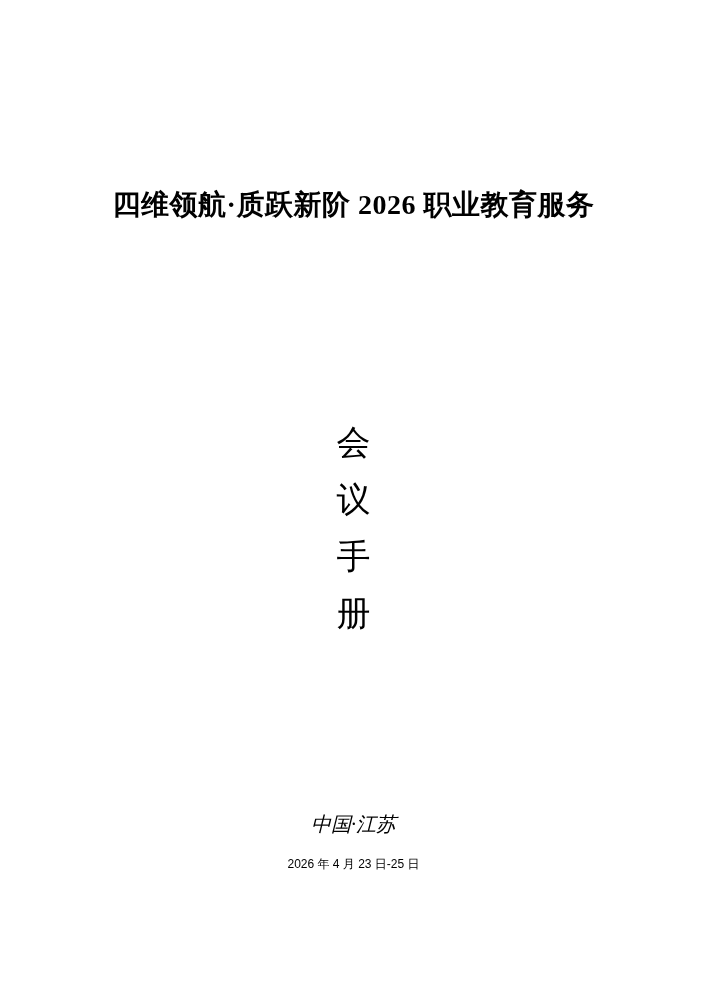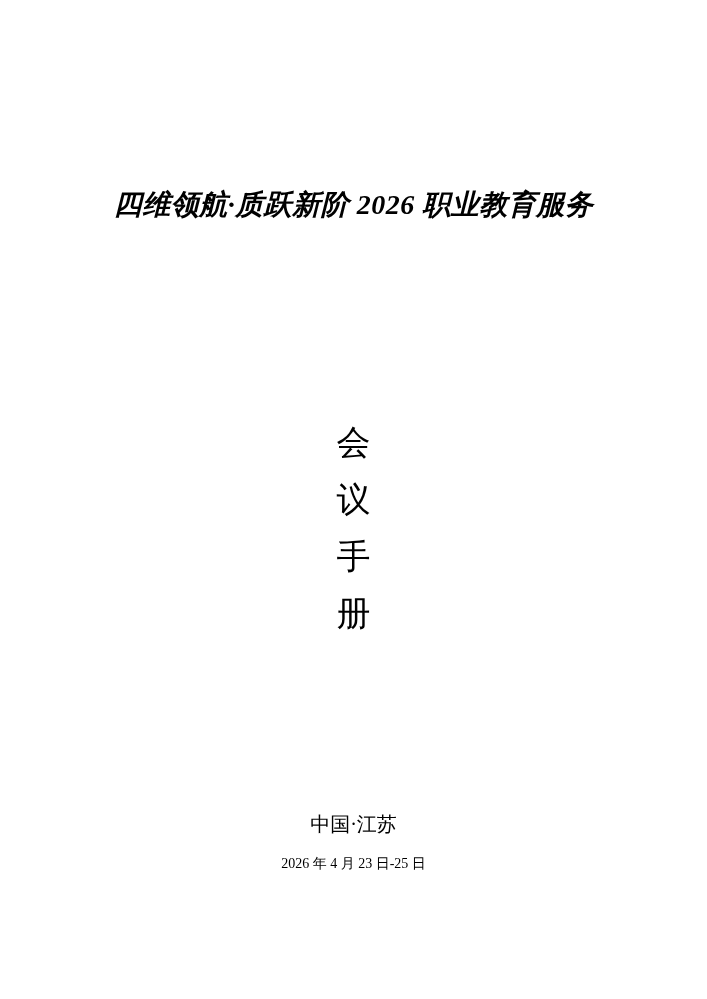--- a/index.html
+++ b/index.html
@@ -22,21 +22,20 @@
     left: 0;
     width: 100%;
     text-align: center;
   }
   .title-line {
     font-size: 28px;
     font-weight: bold;
     line-height: 57px;
     letter-spacing: 0.5px;
     white-space: nowrap;
-    font-style: italic;
   }
   .booklet-block {
     position: absolute;
     top: 414px;
     left: 0;
     width: 100%;
     text-align: center;
   }
   .booklet-char {
     font-size: 34px;
@@ -46,26 +45,27 @@
   .footer-block {
     position: absolute;
     top: 810px;
     left: 0;
     width: 100%;
     text-align: center;
   }
   .location-line {
     font-size: 20px;
     line-height: 28px;
+    font-style: italic;
   }
   .date-line {
     margin-top: 12px;
-    font-size: 14px;
+    font-size: 12px;
     line-height: 28px;
-    font-family: Liberation Serif, serif;
+    font-family: Liberation Sans, sans-serif;
   }
 </style>
 </head>
 <body>
 
 <div class="page">
 
   <header class="title-block">
     <div class="title-line">四维领航·质跃新阶 2026 职业教育服务</div>
   </header>

